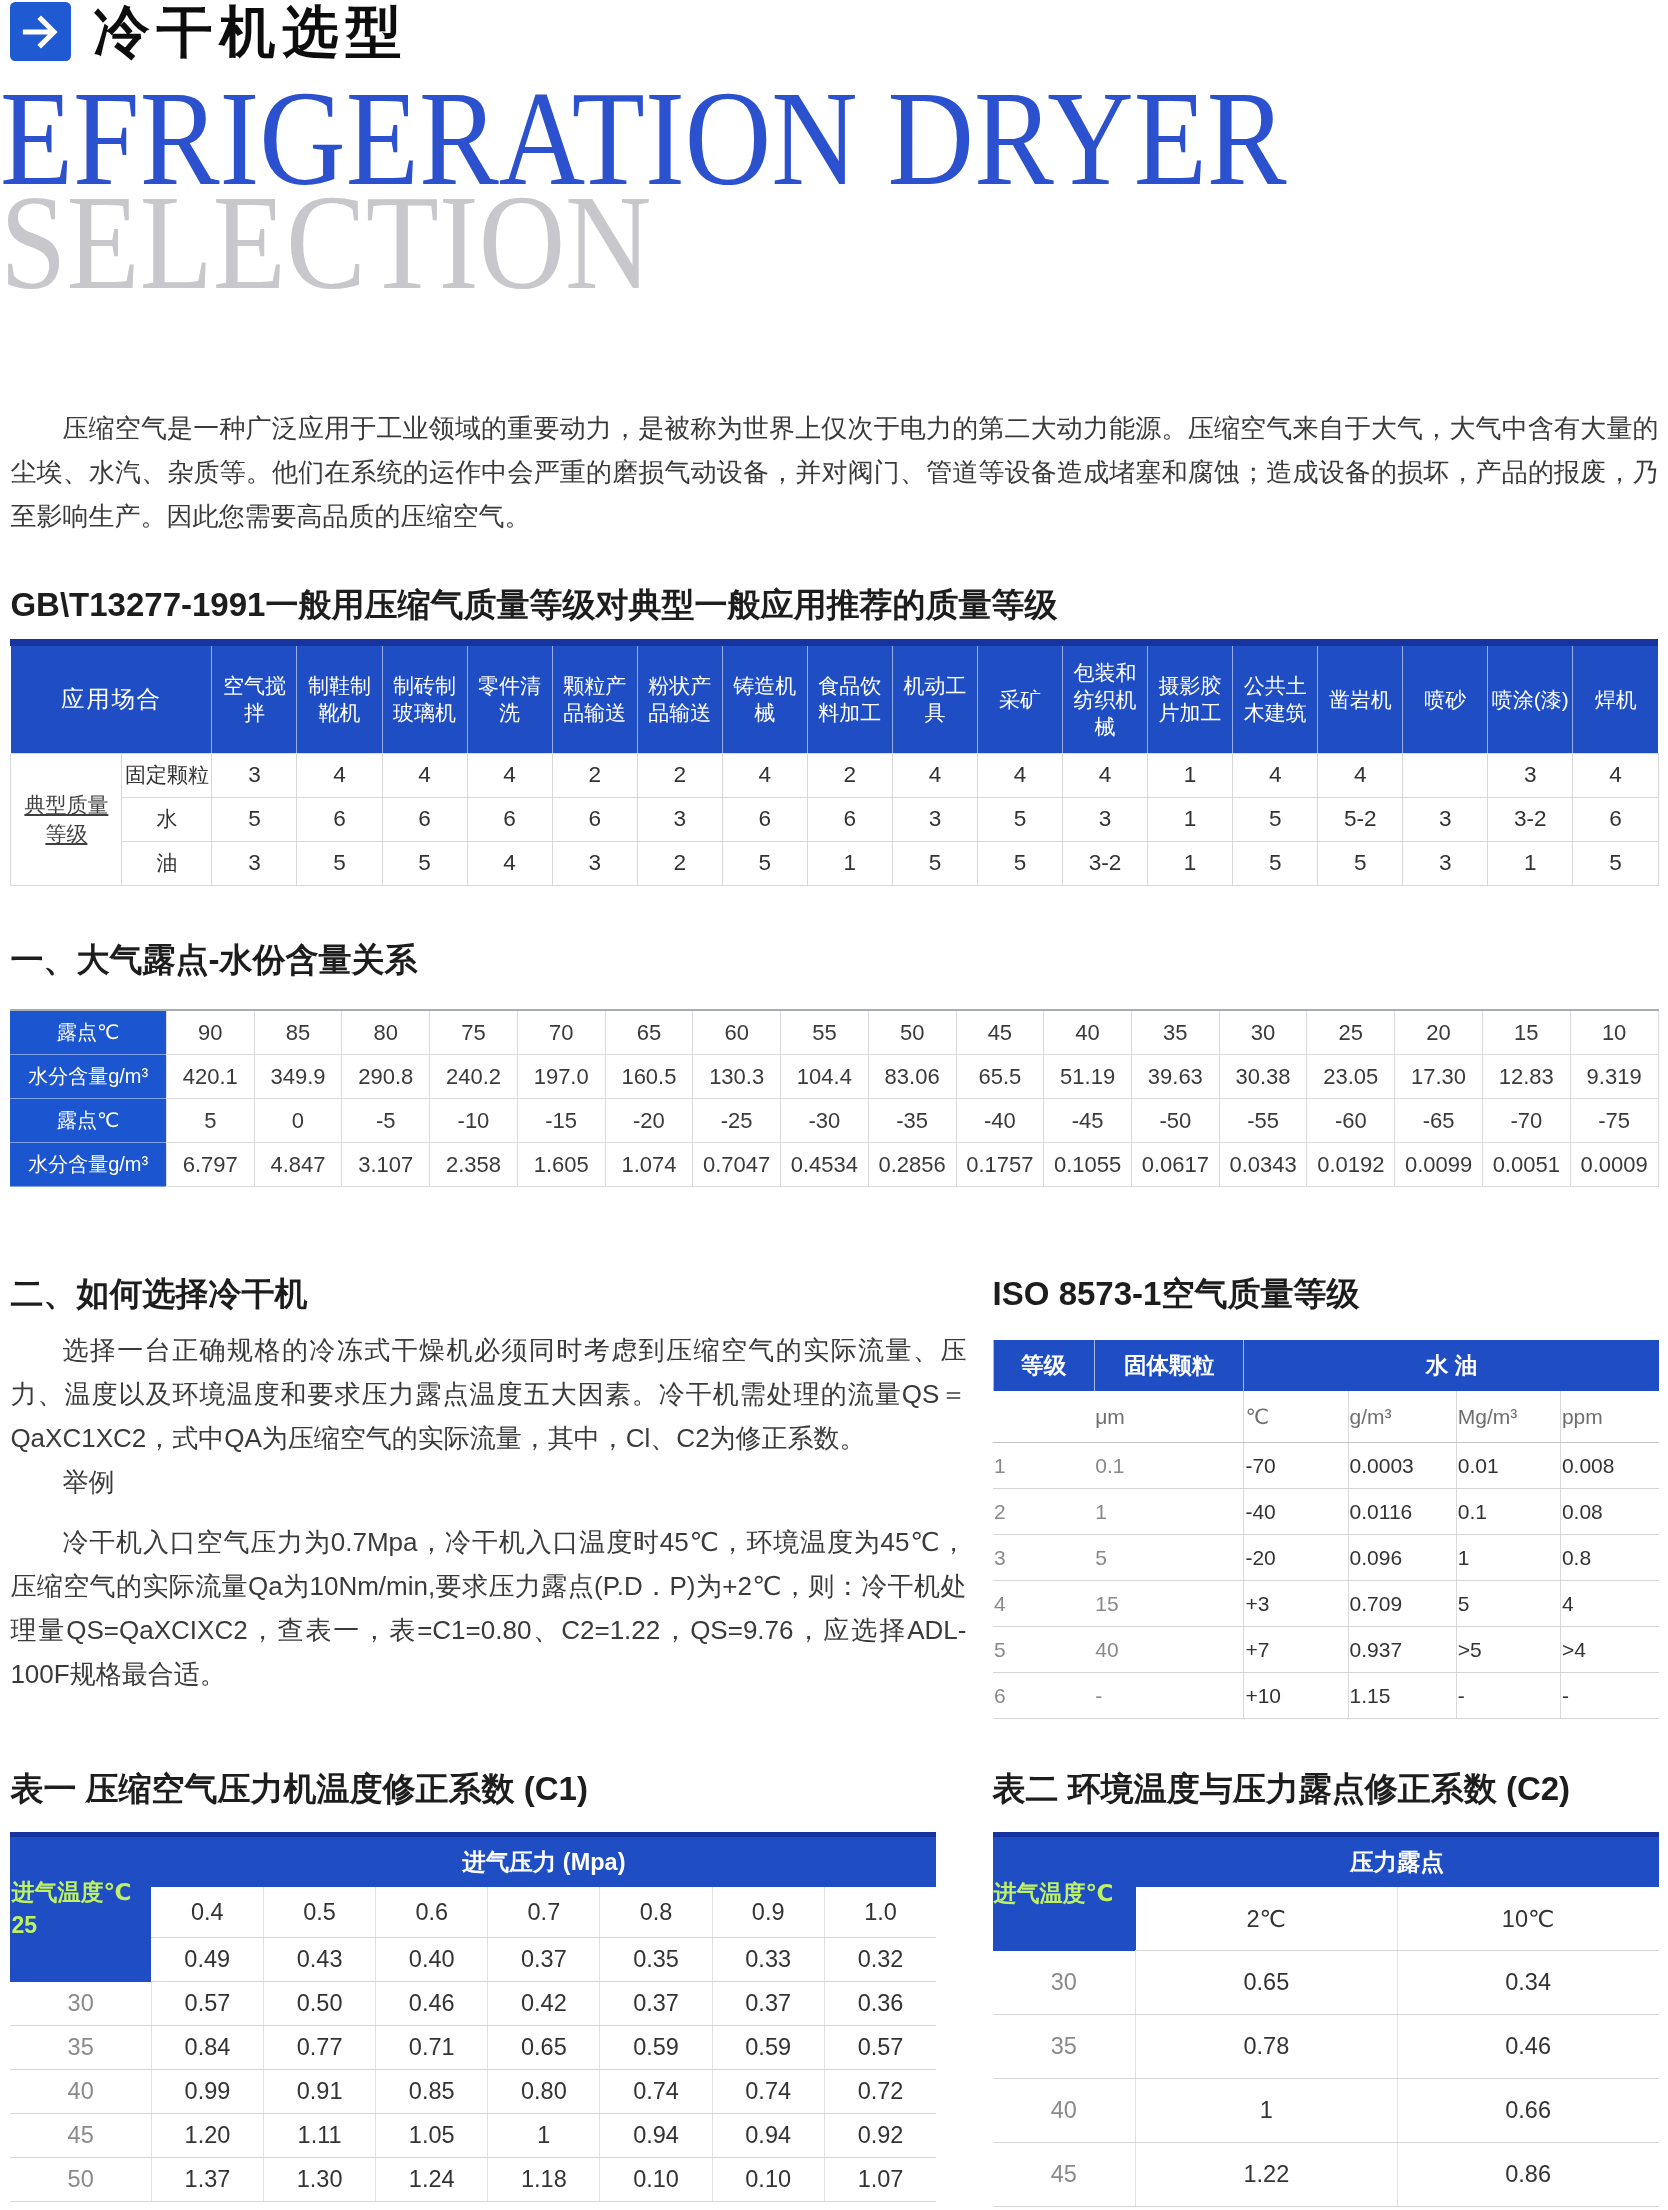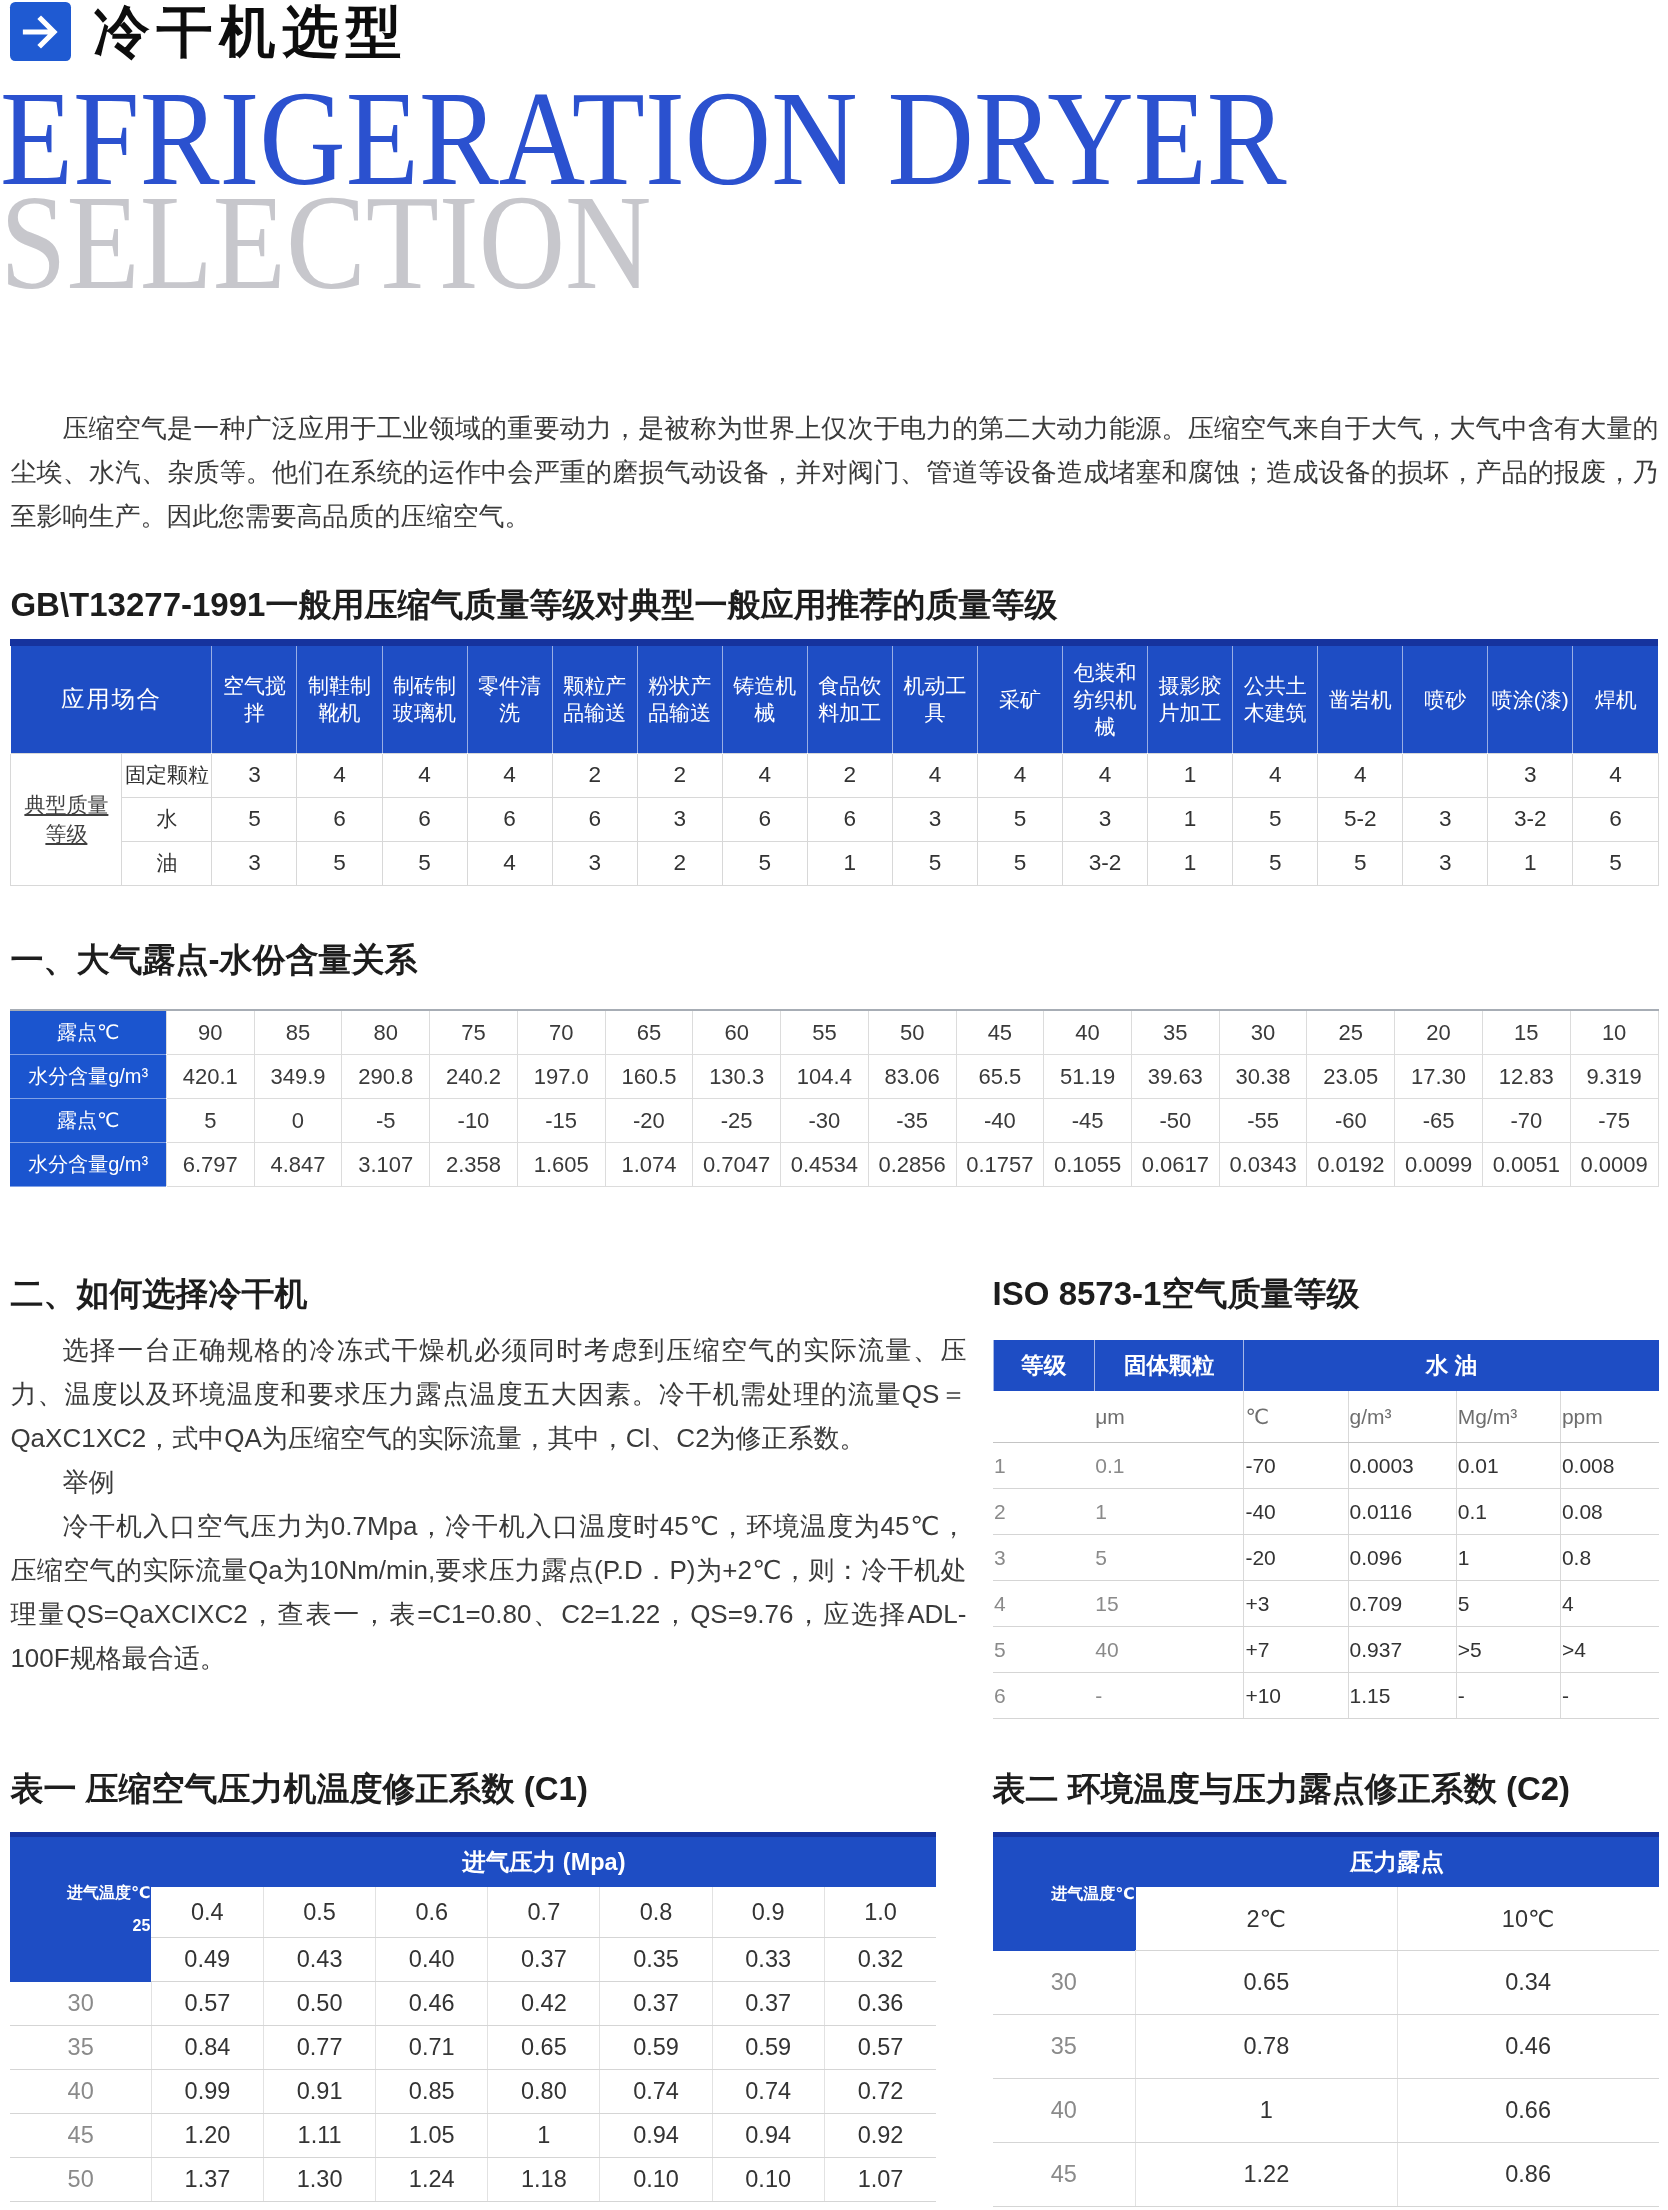--- a/index.html
+++ b/index.html
@@ -53,21 +53,21 @@
   .iso-table td{font-size:21px;color:#333;height:43px;border-bottom:0.9px solid #d5d5d5;}
   .iso-table td.unit{color:#6e6e6e;height:49px;border-bottom:0.9px solid #c4c4c4;}
   .iso-table td.gray{color:#8a8a8a;}
   .iso-table td.vl{border-left:0.9px solid #d9d9d9;}
 
   
   .bottom{display:flex;justify-content:space-between;margin-top:50px;}
   .b-left{width:926px;}
   .b-right{width:666px;}
   .cx-table{width:100%;table-layout:fixed;margin-top:22.6px;border-top:5.2px solid #1634a0;border-bottom:1.7px solid #8d8d8d;}
-  .cx-table th.cornerc{background:#1e4dc4;color:#ffffff;font-size:16px;font-weight:bold;line-height:33px;text-align:right;vertical-align:middle;}
+  .cx-table th.cornerc{background:#1e4dc4;color:#bef264;font-size:23px;font-weight:bold;line-height:33px;text-align:left;vertical-align:middle;}
   .cx-table th.spanh{background:#1e4dc4;color:#fff;font-size:23.5px;font-weight:bold;height:48px;text-align:center;}
   .cx-table td{text-align:center;font-size:23.5px;color:#333;border-bottom:0.9px solid #d5d5d5;border-left:0.9px solid #e2e2e2;}
   .cx-table td.first{border-left:none;}
   .c1-table td{height:41px;}
   .c1-table td.hsub{height:48px;font-size:23.5px;}
   .c2-table td{height:61px;}
   .cx-table td.rl{color:#8a8a8a;}
 </style>
 </head>
 <body>
@@ -268,21 +268,21 @@
           <td>0.0009</td>
         </tr>
       </tbody>
   </table>
 
   <div class="cols">
     <div class="col-left">
       <div class="sec-heading">二、如何选择冷干机</div>
       <p class="body-p">选择一台正确规格的冷冻式干燥机必须同时考虑到压缩空气的实际流量、压力、温度以及环境温度和要求压力露点温度五大因素。冷干机需处理的流量QS＝QaXC1XC2，式中QA为压缩空气的实际流量，其中，Cl、C2为修正系数。</p>
       <p class="example-label">举例</p>
-      <p class="body-p" style="margin-top:0;">冷干机入口空气压力为0.7Mpa，冷干机入口温度时45℃，环境温度为45℃，压缩空气的实际流量Qa为10Nm/min,要求压力露点(P.D．P)为+2℃，则：冷干机处理量QS=QaXCIXC2，查表一，表=C1=0.80、C2=1.22，QS=9.76，应选择ADL-100F规格最合适。</p>
+      <p class="body-p" style="margin-top:16px;">冷干机入口空气压力为0.7Mpa，冷干机入口温度时45℃，环境温度为45℃，压缩空气的实际流量Qa为10Nm/min,要求压力露点(P.D．P)为+2℃，则：冷干机处理量QS=QaXCIXC2，查表一，表=C1=0.80、C2=1.22，QS=9.76，应选择ADL-100F规格最合适。</p>
     </div>
     <div class="col-right">
       <div class="sec-heading">ISO 8573-1空气质量等级</div>
       <table class="iso-table">
         <colgroup>
             <col style="width:100px">
             <col style="width:148px">
             <col style="width:103px">
             <col style="width:107px">
             <col style="width:103px">

